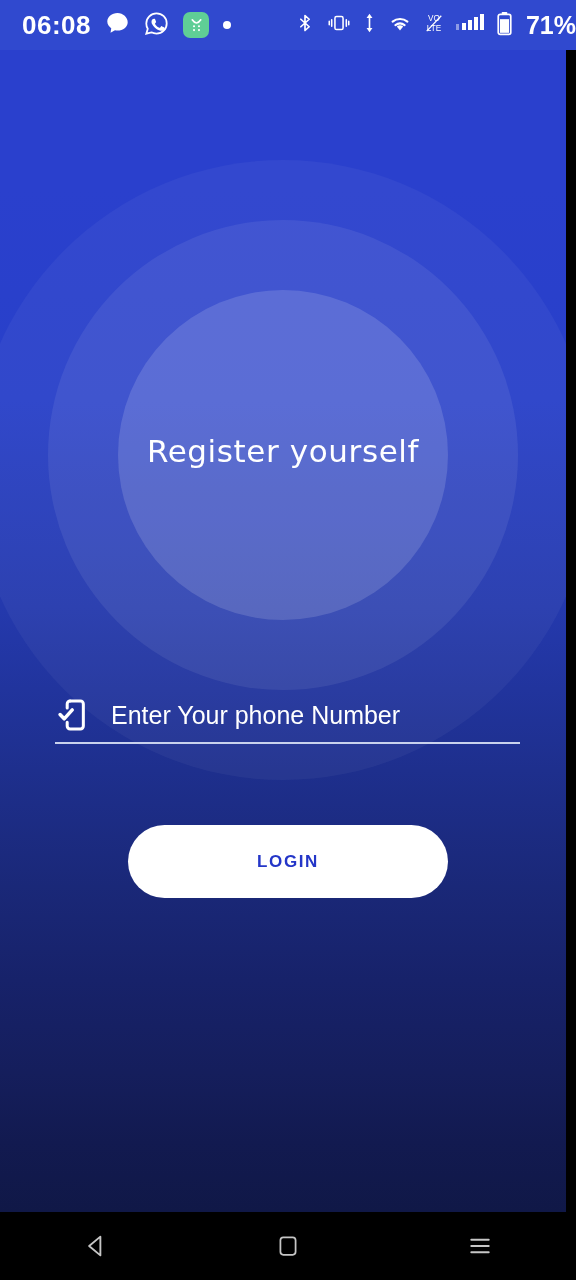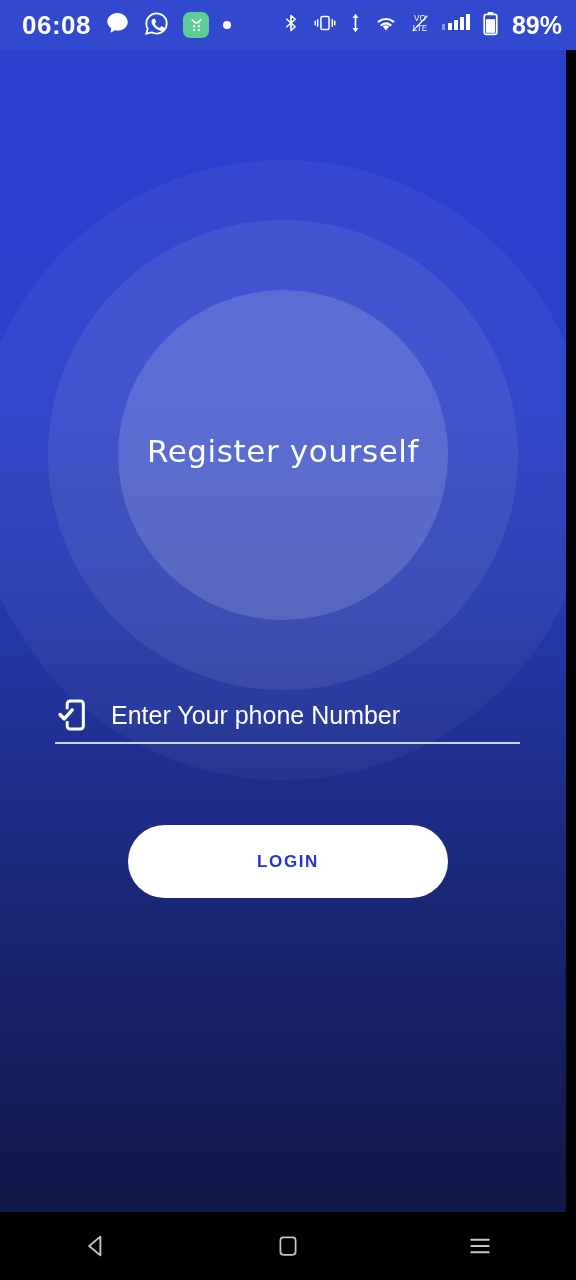--- a/index.html
+++ b/index.html
@@ -44,21 +44,20 @@
     font-size: 26px;
     font-weight: bold;
     font-family: "Liberation Sans", sans-serif;
     letter-spacing: 0.5px;
   }
   #status-right {
     margin-left: auto;
     display: flex;
     align-items: center;
     gap: 11px;
-    padding-right: 14px;
   }
   .sicon { display: block; }
   #battery-pct {
     color: #ffffff;
     font-size: 25px;
     font-weight: bold;
     font-family: "Liberation Sans", sans-serif;
     margin-left: 2px;
   }
   .green-app-icon {
@@ -318,21 +317,21 @@
       </span>
 
       <span class="sicon">
         <svg width="17" height="25" viewBox="0 0 16 26">
           <rect x="5" y="1" width="6" height="2.4" rx="1" fill="#ffffff"></rect>
           <rect x="1.5" y="3.4" width="13" height="21" rx="2" fill="none" stroke="#ffffff" stroke-width="1.8"></rect>
           <rect x="3.3" y="8.5" width="9.4" height="14.2" fill="#ffffff"></rect>
         </svg>
       </span>
 
-      <span id="battery-pct">89%</span>
+      <span id="battery-pct">71%</span>
     </div>
   </div>
 
   <div id="screen">
 
     <div class="ring" id="ring-outer"></div>
     <div class="ring" id="ring-mid"></div>
     <div class="ring" id="ring-inner"></div>
 
     <div id="register-title">Register yourself</div>

